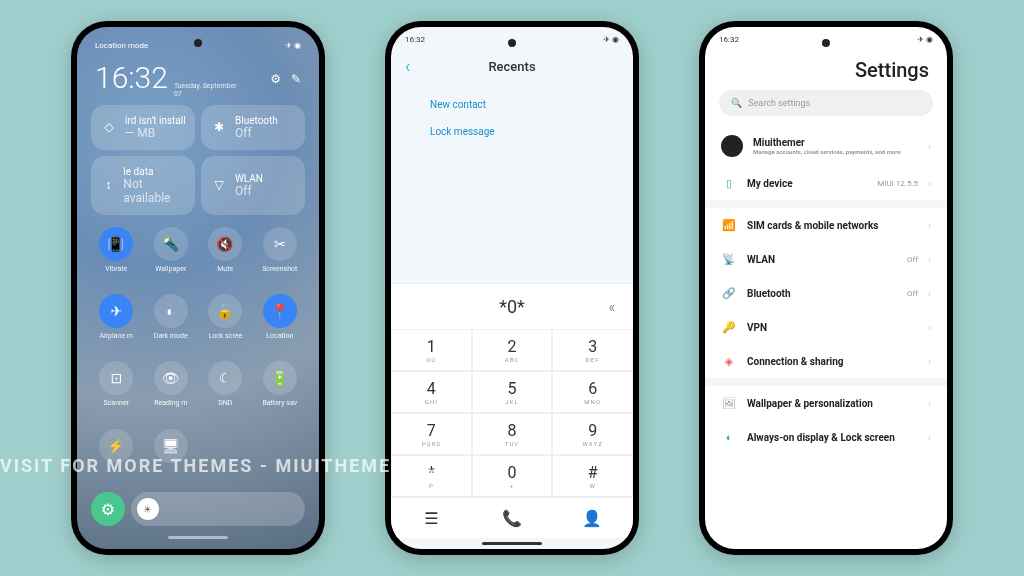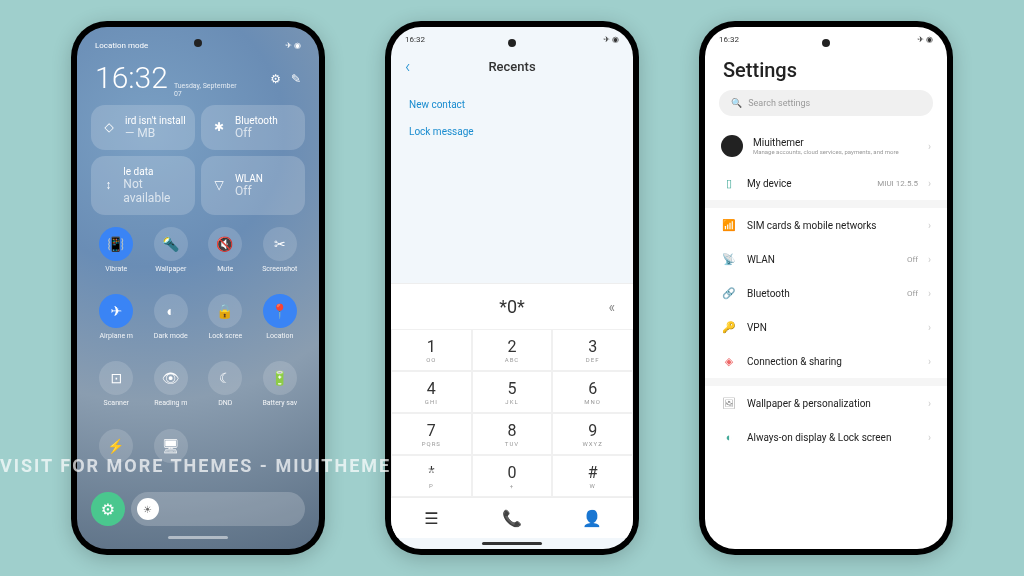--- a/index.html
+++ b/index.html
@@ -34,42 +34,42 @@
 .cc-slider-icon { position: absolute; left: 12px; top: 50%; transform: translateY(-50%); font-size: 10px; color: #666; z-index: 1; }
 .hbar { width: 60px; height: 3px; background: rgba(255,255,255,0.5); border-radius: 2px; margin: 6px auto 0; }
 
 
 .dialer { background: #f2f7fb; width: 100%; height: 100%; display: flex; flex-direction: column; }
 .d-status { display: flex; justify-content: space-between; font-size: 8px; padding: 8px 14px 4px; color: #333; }
 .d-header { display: flex; align-items: center; padding: 8px 14px; }
 .d-back { color: #1a8ccf; font-size: 18px; font-weight: 300; width: 20px; }
 .d-title { flex: 1; text-align: center; font-size: 13px; font-weight: 500; color: #333; margin-left: -20px; }
 .d-links { padding: 6px 18px; }
-.d-link { color: #1a8ccf; font-size: 10px; padding: 8px 0; }
+.d-link { color: #1a8ccf; font-size: 10px; padding: 8px 0; margin-left: 21px; }
 .d-spacer { flex: 1; }
 .d-input { display: flex; align-items: center; justify-content: center; padding: 12px; font-size: 18px; color: #333; position: relative; background: #fff; border-top: 1px solid #eee; }
 .d-del { position: absolute; right: 18px; color: #888; font-size: 14px; }
 .d-pad { background: #fff; }
 .d-row { display: flex; }
 .d-key { flex: 1; height: 42px; display: flex; flex-direction: column; align-items: center; justify-content: center; border: 0.5px solid #f0f0f0; }
 .d-num { font-size: 16px; color: #333; font-weight: 400; }
 .d-sub { font-size: 6px; color: #999; letter-spacing: 1px; }
 .d-bottom { display: flex; background: #fff; border-top: 1px solid #eee; }
 .d-btn { flex: 1; height: 40px; display: flex; align-items: center; justify-content: center; font-size: 16px; color: #333; }
 .hbar-dark { width: 60px; height: 3px; background: #333; border-radius: 2px; margin: 4px auto; }
 
 
 .settings { background: #fff; width: 100%; height: 100%; display: flex; flex-direction: column; overflow: hidden; }
-.s-title { font-size: 20px; font-weight: 500; padding: 10px 18px 8px; color: #222; }
+.s-title { font-size: 20px; font-weight: 500; padding: 10px 18px 8px; color: #222; text-align: right; }
 .s-search { margin: 0 14px 10px; background: #f0f0f0; border-radius: 16px; padding: 8px 12px; font-size: 9px; color: #999; display: flex; align-items: center; gap: 6px; }
 .s-list { flex: 1; overflow: hidden; }
 .s-item { display: flex; align-items: center; padding: 9px 16px; gap: 10px; }
 .s-icon { width: 16px; height: 16px; display: flex; align-items: center; justify-content: center; font-size: 11px; }
 .s-avatar { width: 22px; height: 22px; border-radius: 50%; background: #222; }
-.s-text { flex: 1; display: flex; flex-direction: column; }
+.s-text { flex: 1; display: flex; flex-direction: column; font-weight: bold; }
 .s-label { font-size: 10px; color: #222; }
 .s-sub { font-size: 6px; color: #999; line-height: 1.3; }
 .s-val { font-size: 8px; color: #999; }
 .s-chev { color: #ccc; font-size: 10px; }
 .s-gap { height: 8px; background: #f5f5f5; }
 
 .watermark { position: absolute; bottom: 100px; left: 0; width: 1024px; text-align: left; font-size: 18px; font-weight: 700; color: rgba(255,255,255,0.7); letter-spacing: 2px; pointer-events: none; text-transform: uppercase; }
 </style>
 </head>
 <body>

